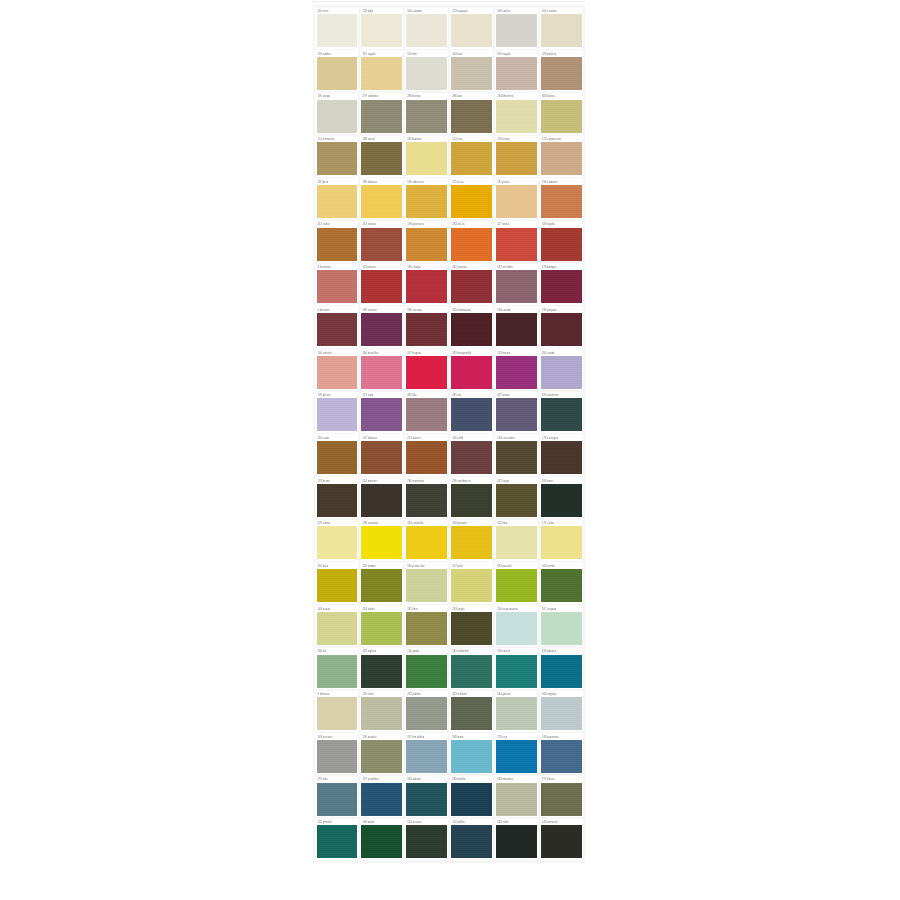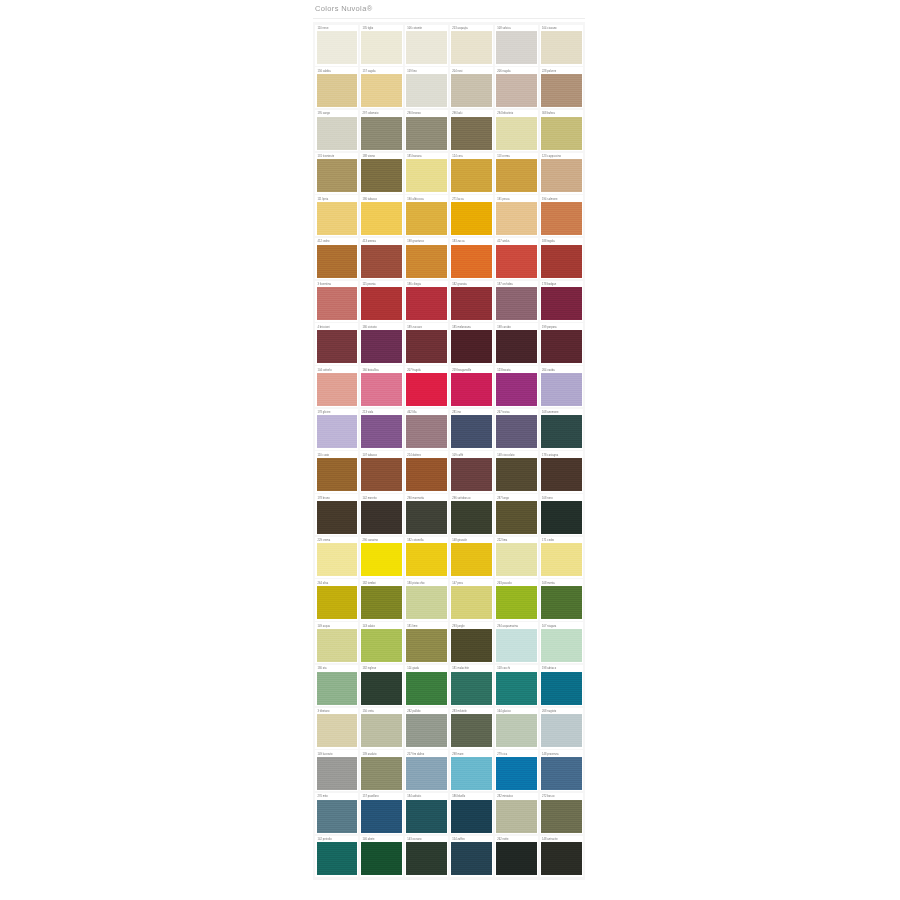--- a/index.html
+++ b/index.html
@@ -85,21 +85,20 @@
     background-blend-mode: overlay;
   }
 </style>
 </head>
 <body>
 
 <div id="page">
 
   <div id="content">
 
-    <div id="page-title">Colors Nuvola®</div>
 
     <div id="title-rule"></div>
 
     <div id="grid-frame">
       <div id="swatch-grid">
           <div class="swatch-card">
             <div class="swatch-label">110 neve</div>
             <div class="swatch-chip" style="background-color: rgb(236, 234, 220);"></div>
           </div>
           <div class="swatch-card">

